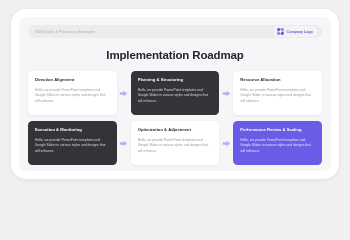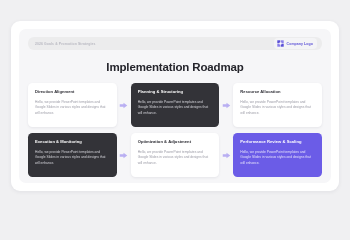--- a/index.html
+++ b/index.html
@@ -16,23 +16,22 @@
     -webkit-font-smoothing: antialiased;
   }
 
   .slide-stage {
     position: absolute;
     left: 11px;
     top: 9px;
     width: 328px;
     height: 170px;
     background: #ffffff;
-    border-radius: 9px;
+    border-radius: 15px;
     box-shadow: 0 1px 4px rgba(30, 30, 50, 0.07);
-    margin-top: 12px;
   }
 
   .slide-inner {
     position: absolute;
     left: 8px;
     top: 8px;
     right: 8px;
     bottom: 8px;
     background: #f6f6f8;
     border-radius: 7px;

